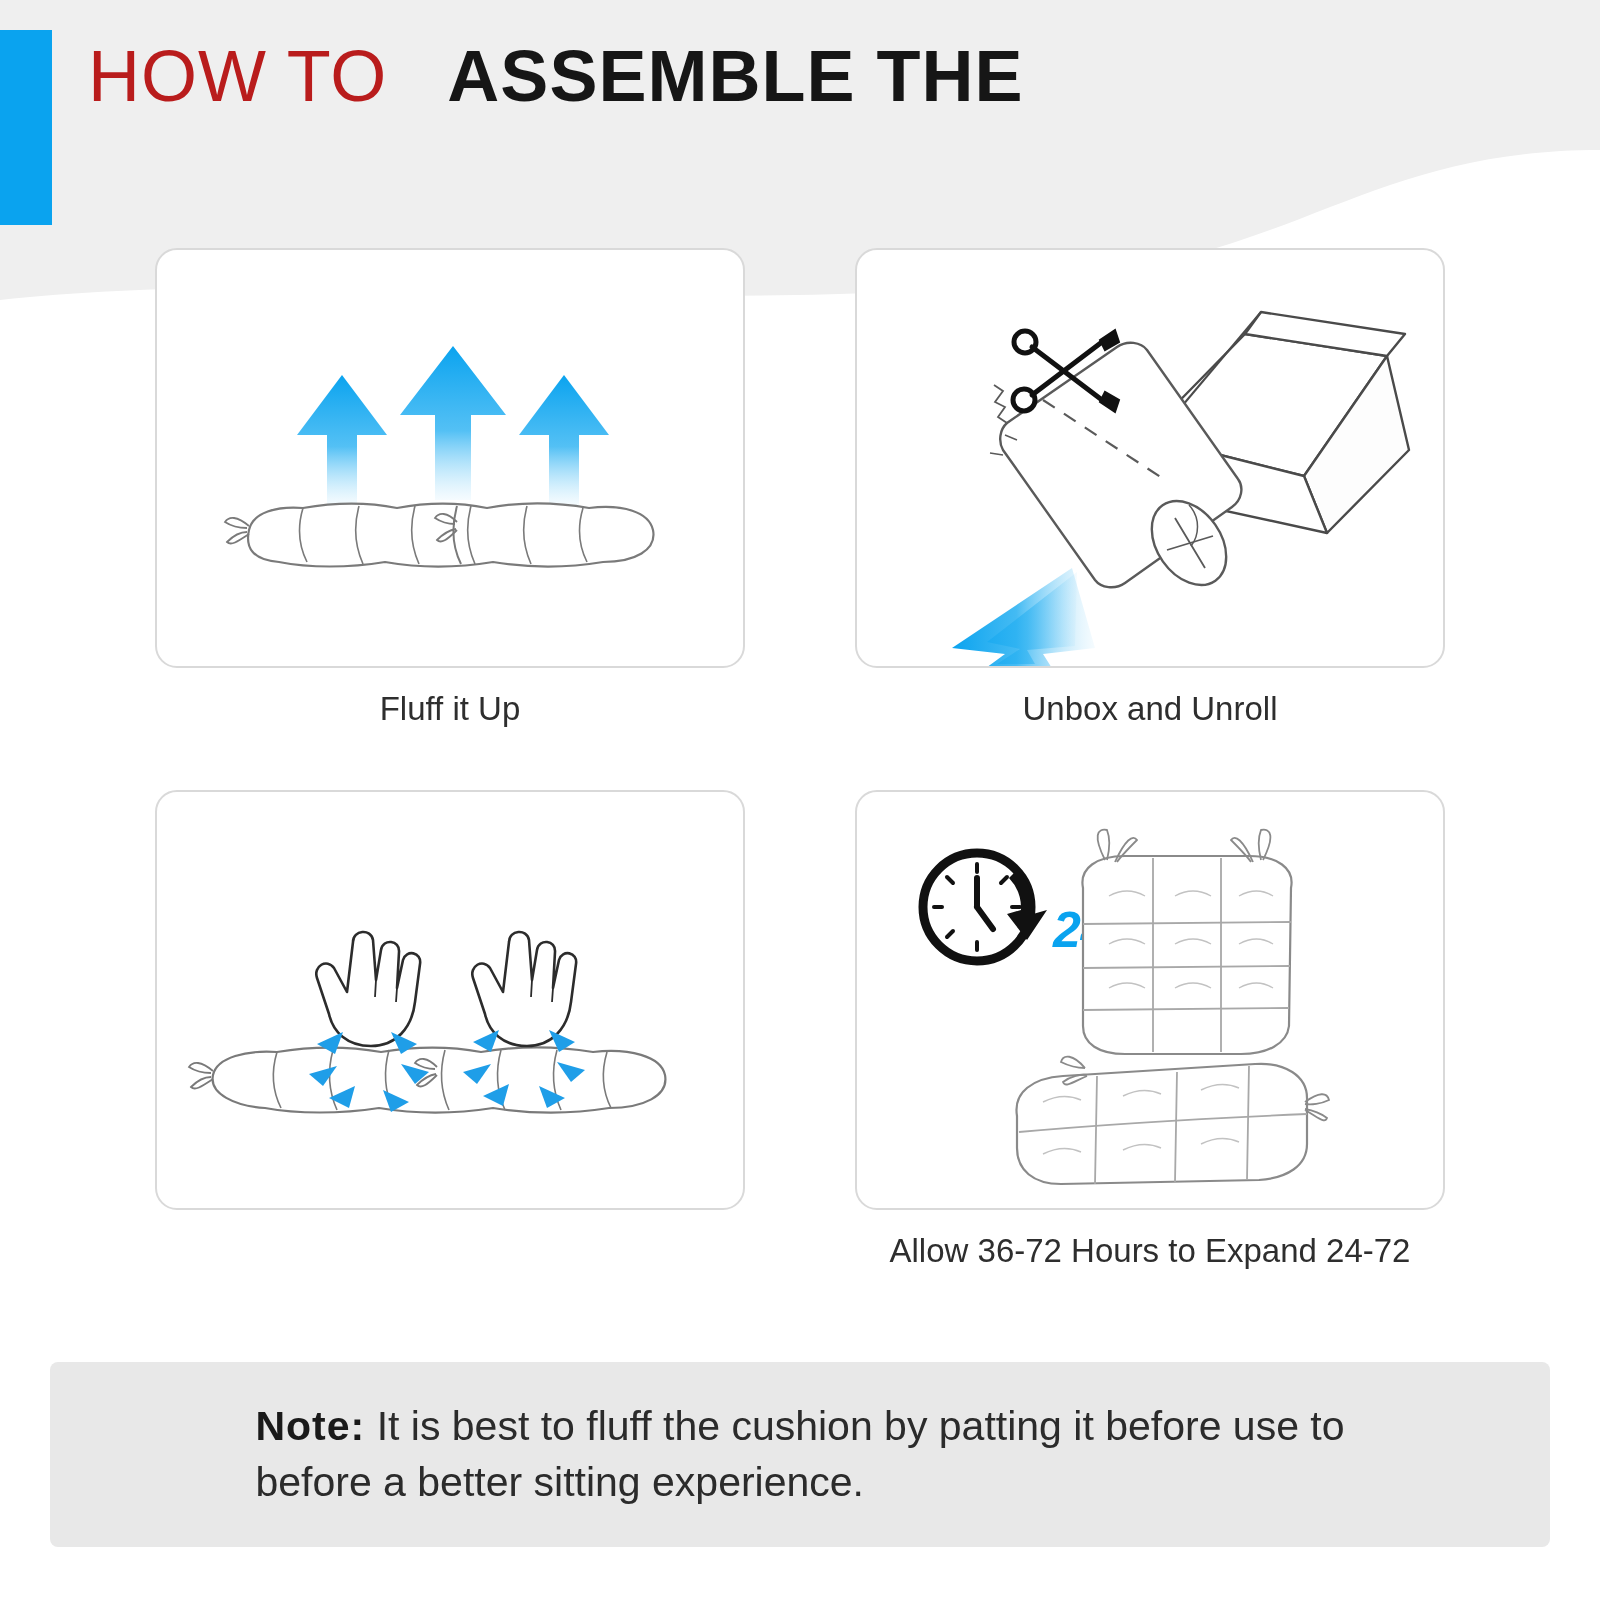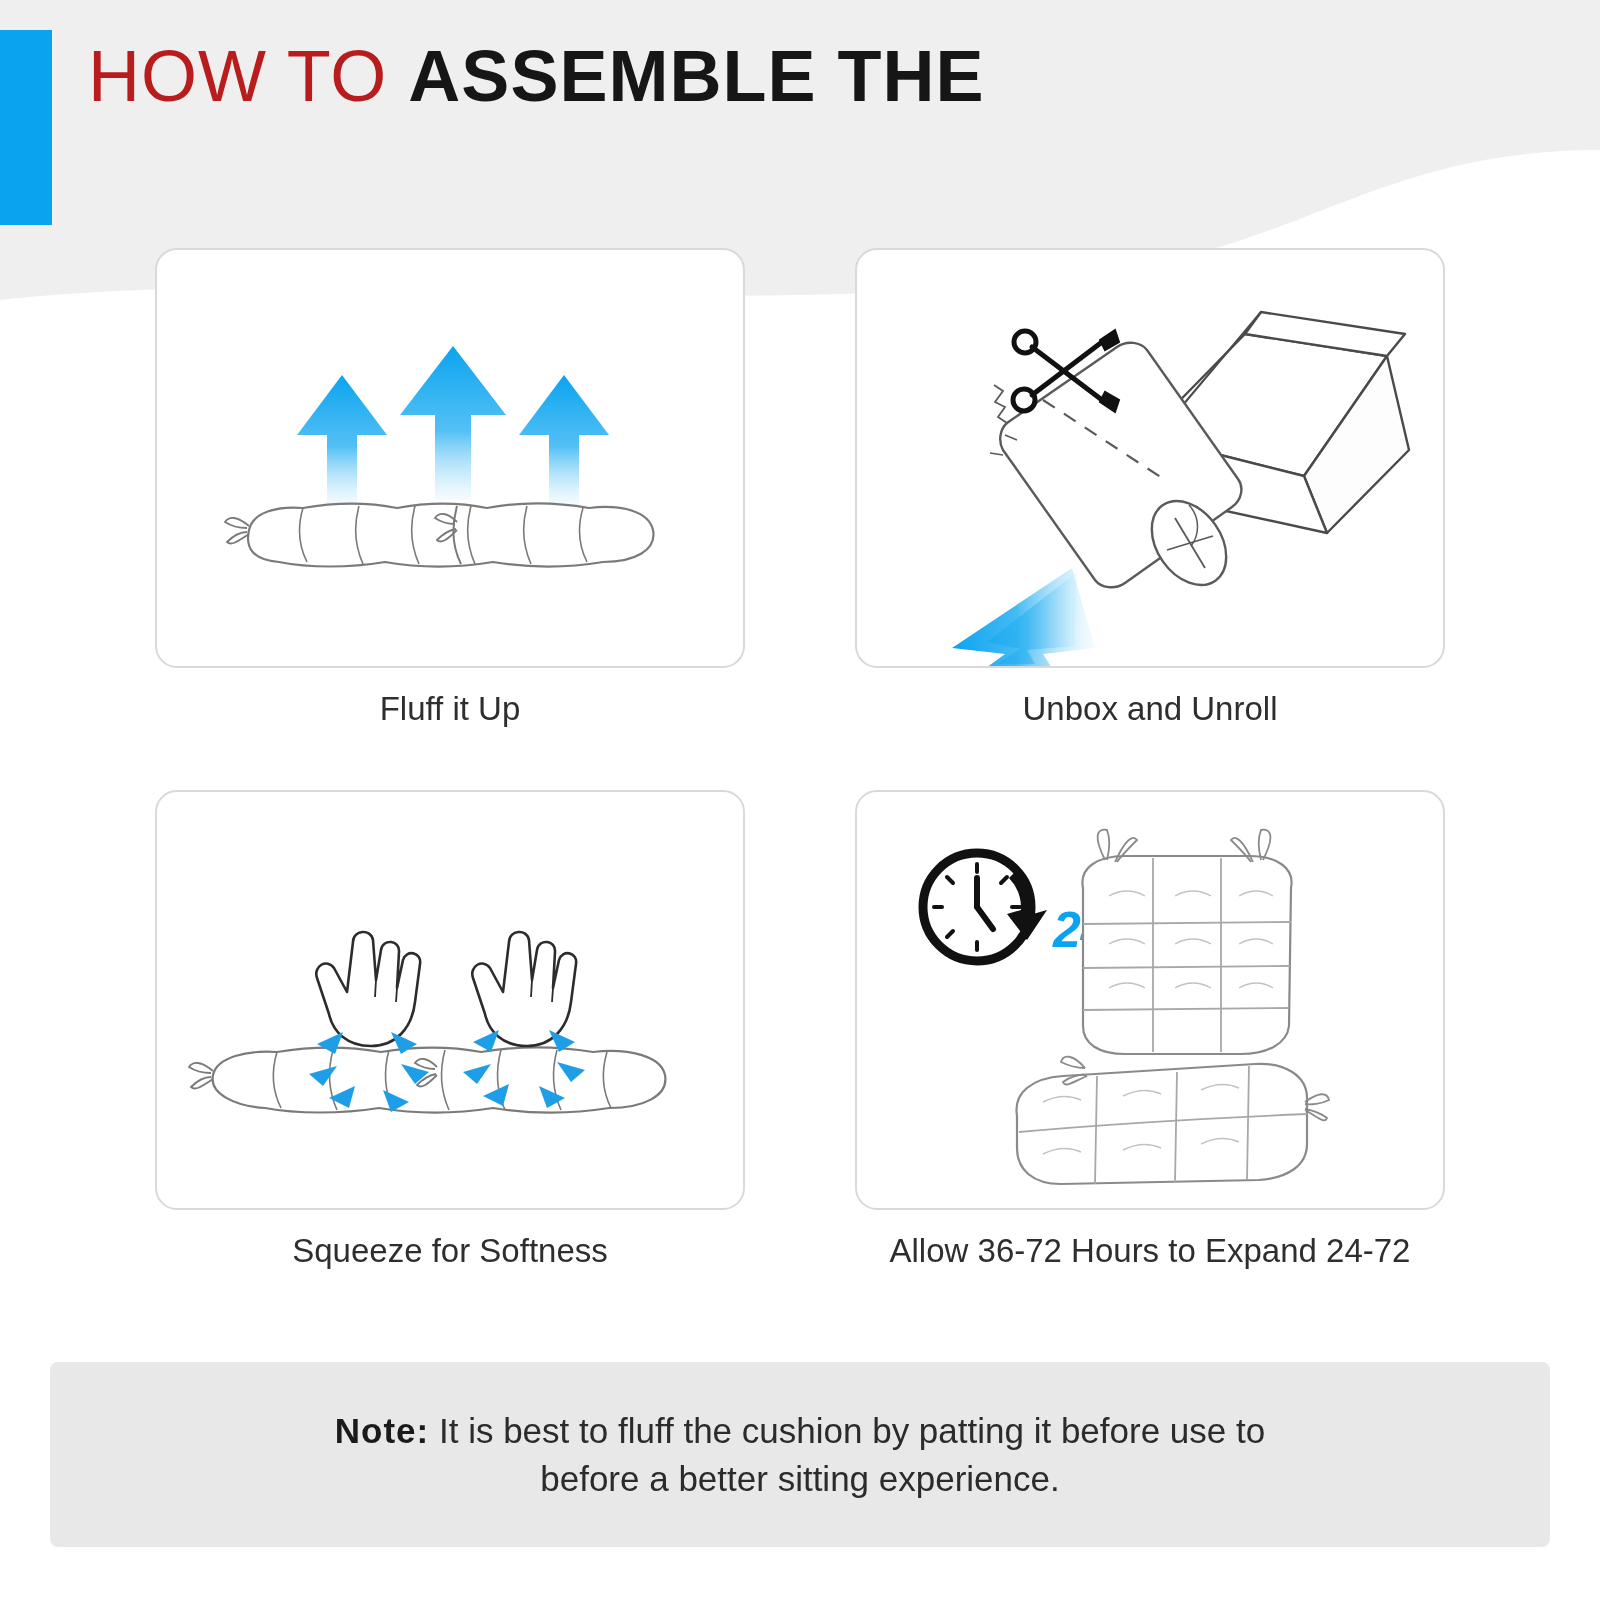--- a/index.html
+++ b/index.html
@@ -45,20 +45,21 @@
     z-index: 3;
     font-size: 72px;
     line-height: 1.12;
     letter-spacing: 1px;
     color: #3b3b3b;
     font-weight: 700;
   }
   .title .bold {
     color: #161616;
     font-weight: 700;
+    margin-left: 39px;
   }
   .title .light {
     font-weight: 400;
     color: #b91c1c;
   }
 
   
   .steps {
     position: absolute;
     left: 0;
@@ -106,22 +107,21 @@
     height: 185px;
     background: #e8e8e8;
     border-radius: 8px;
     display: flex;
     align-items: center;
     justify-content: center;
     box-sizing: border-box;
     padding: 0 60px;
   }
   .note-inner {
-    text-align: center;
-    font-size: 35px;
+    font-size: 41px;
     line-height: 1.35;
     color: #2b2b2b;
   }
   .note-label {
     font-weight: 700;
     letter-spacing: 1px;
     color: #1a1a1a;
   }
 
   svg { display: block; }
@@ -286,21 +286,20 @@
             <path d="M252 310 L226 298 L234 320 Z"></path>
             <path d="M316 250 L342 238 L334 260 Z"></path>
             <path d="M306 280 L334 272 L320 292 Z"></path>
             <path d="M326 304 L352 292 L346 314 Z"></path>
             <path d="M418 250 L392 238 L402 260 Z"></path>
             <path d="M428 278 L400 270 L414 290 Z"></path>
             <path d="M408 306 L382 294 L390 316 Z"></path>
           </g>
         </svg>
       </div>
-      <div class="step-caption">Squeeze for Softness</div>
     </div>
 
     <div class="step">
       <div class="step-box">
         <svg width="590" height="420" viewBox="0 0 590 420">
 
           <g>
             <circle cx="120" cy="115" r="54" fill="#ffffff" stroke="#111111" stroke-width="9"></circle>
             <g stroke="#111111" stroke-width="4" stroke-linecap="round">
               <path d="M120 72 L120 80"></path>

